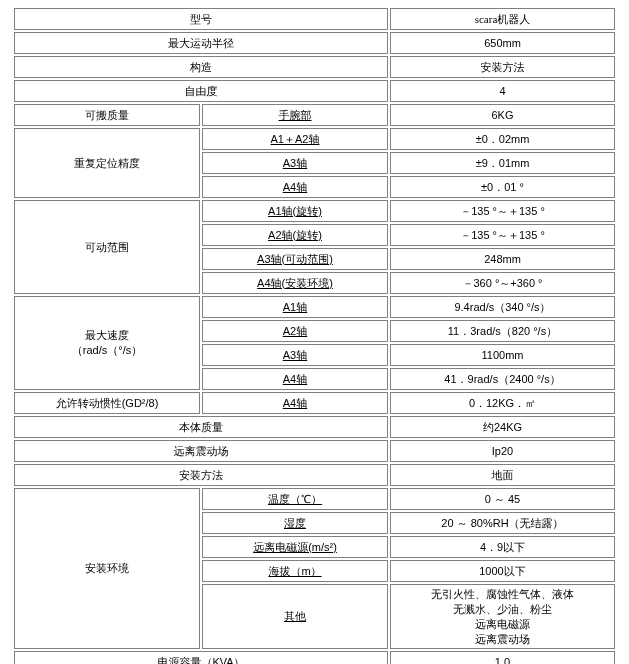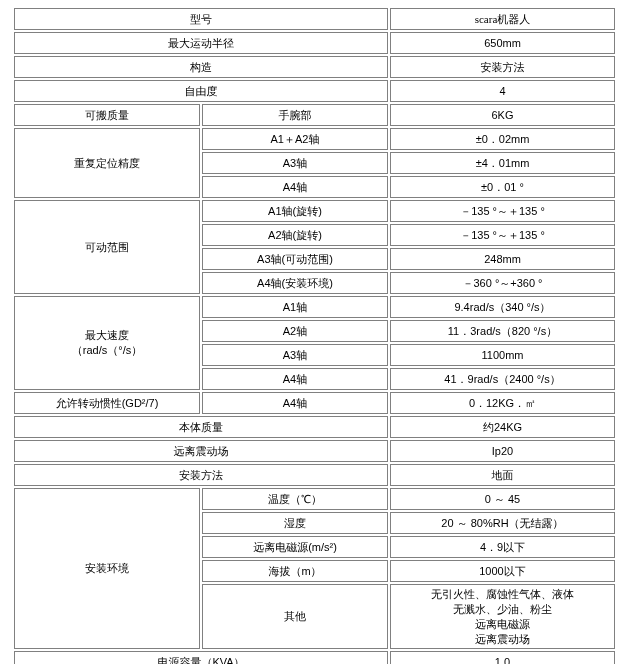--- a/index.html
+++ b/index.html
@@ -26,21 +26,21 @@
     background: #ffffff;
     text-align: center;
     vertical-align: middle;
     font-size: 11px;
     line-height: 1.35;
     padding: 2px 3px;
     height: 16px;
     white-space: pre-line;
   }
   td.col-a { width: 285px; }
-  td.col-b { width: 150px; }
+  td.col-b { width: 150px; text-decoration: underline; }
   td.col-c { width: 168px; }
   td.mono {
     font-family: Liberation Serif, serif;
     font-size: 10px;
   }
   td.tall { height: 28px; margin-top: 36px; }
 </style>
 </head>
 <body>
 
@@ -67,21 +67,21 @@
         <td class="col-b">手腕部</td>
         <td class="col-c">6KG</td>
       </tr>
       <tr>
         <td class="col-a" rowspan="3">重复定位精度</td>
         <td class="col-b">A1＋A2轴</td>
         <td class="col-c">±0．02mm</td>
       </tr>
       <tr>
         <td class="col-b">A3轴</td>
-        <td class="col-c">±4．01mm</td>
+        <td class="col-c">±9．01mm</td>
       </tr>
       <tr>
         <td class="col-b">A4轴</td>
         <td class="col-c">±0．01 °</td>
       </tr>
       <tr>
         <td class="col-a" rowspan="4">可动范围</td>
         <td class="col-b">A1轴(旋转)</td>
         <td class="col-c">－135 °～＋135 °</td>
       </tr>
@@ -109,21 +109,21 @@
       </tr>
       <tr>
         <td class="col-b">A3轴</td>
         <td class="col-c">1100mm</td>
       </tr>
       <tr>
         <td class="col-b">A4轴</td>
         <td class="col-c">41．9rad/s（2400 °/s）</td>
       </tr>
       <tr>
-        <td class="col-a">允许转动惯性(GD²/7)</td>
+        <td class="col-a">允许转动惯性(GD²/8)</td>
         <td class="col-b">A4轴</td>
         <td class="col-c">0．12KG．㎡</td>
       </tr>
       <tr>
         <td class="col-a" colspan="2">本体质量</td>
         <td class="col-c">约24KG</td>
       </tr>
       <tr>
         <td class="col-a" colspan="2">远离震动场</td>
         <td class="col-c">Ip20</td>

